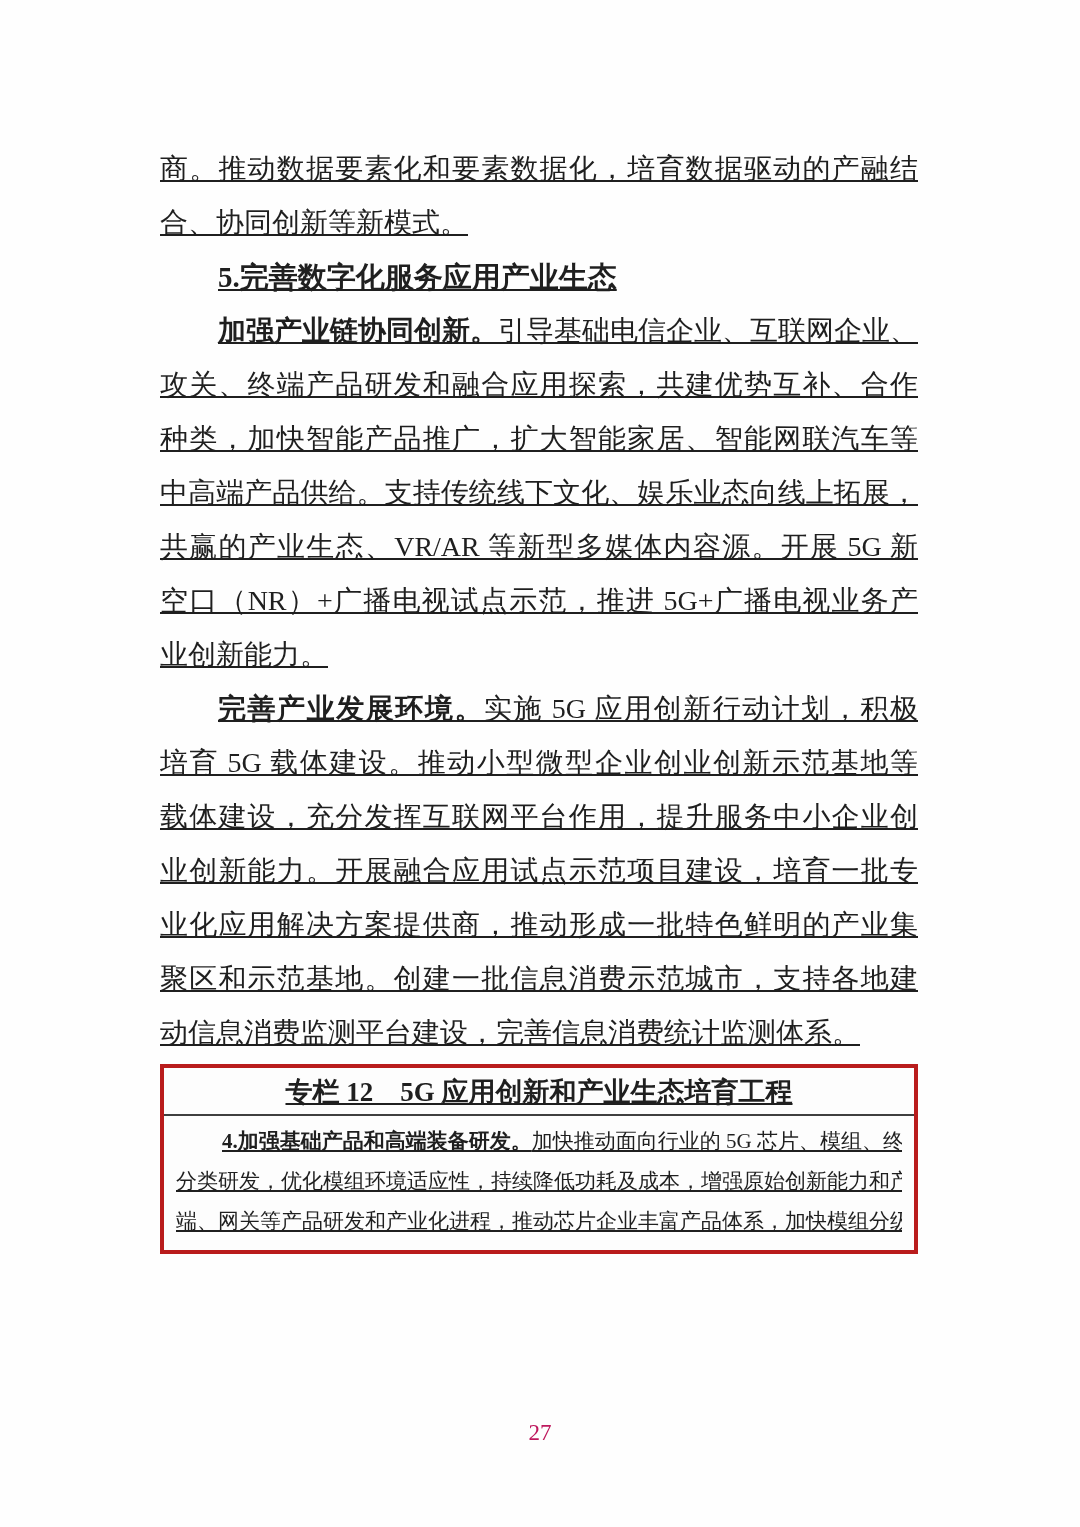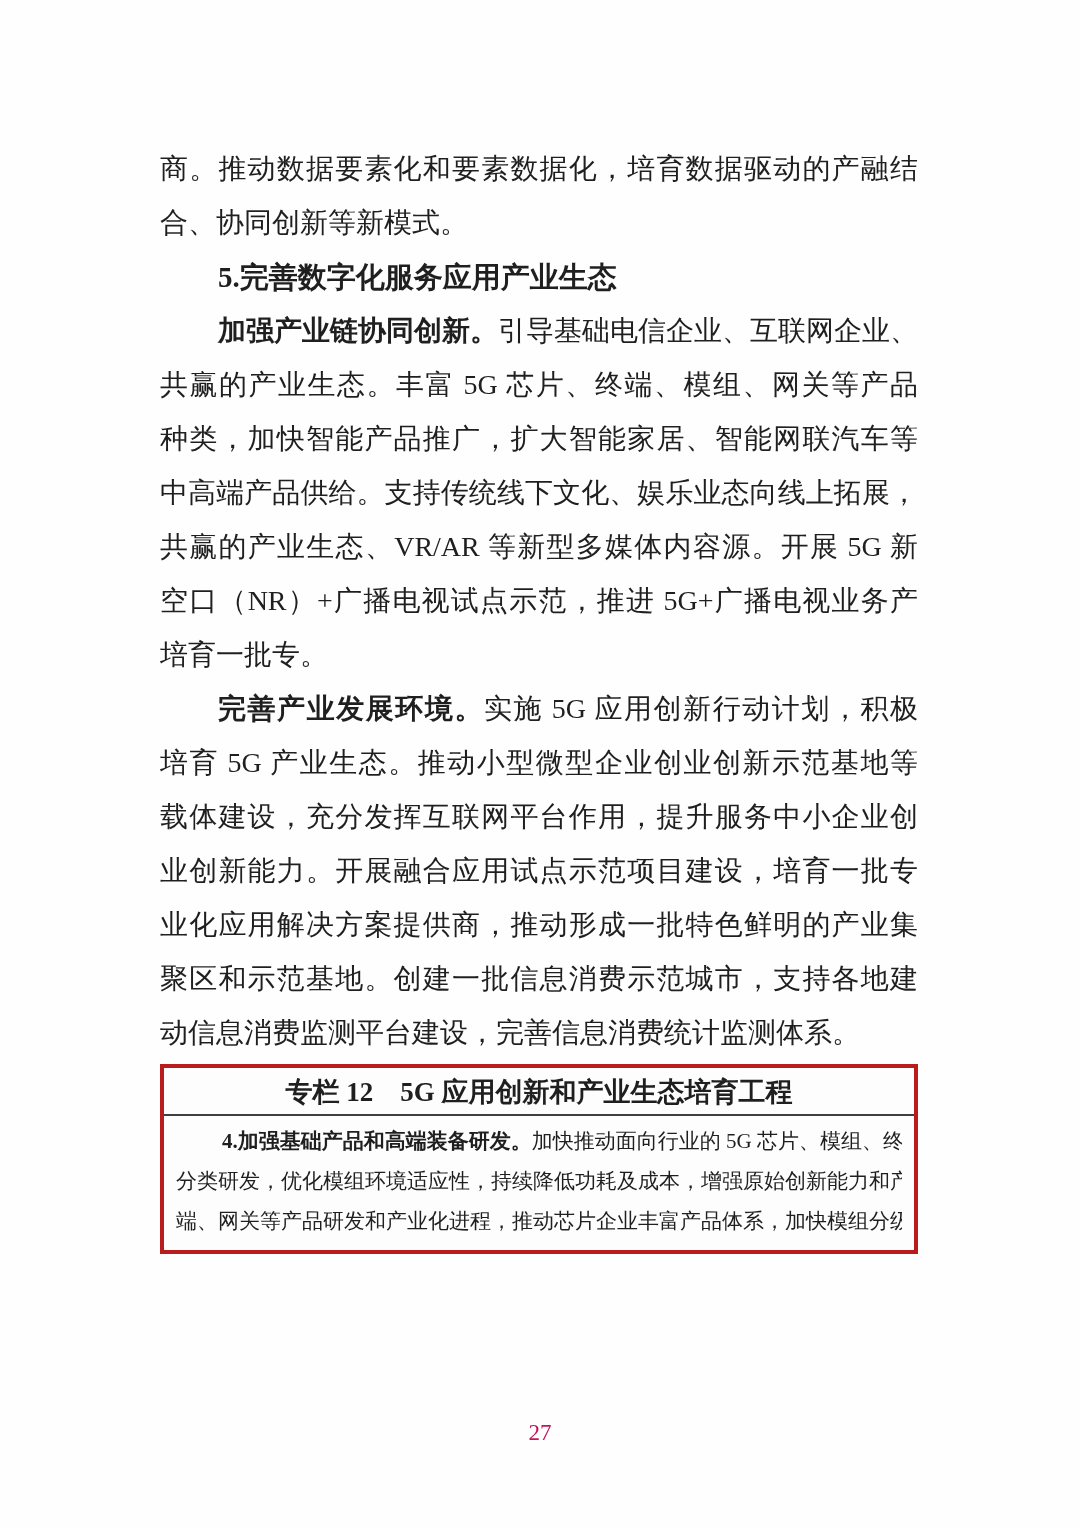--- a/index.html
+++ b/index.html
@@ -13,20 +13,21 @@
     background: #fefefe;
     overflow: hidden;
     color: #1f1f1f;
   }
 
   .content {
     position: absolute;
     left: 160px;
     top: 142px;
     width: 758px;
+    text-decoration: underline;
   }
 
   
   .para { width: 100%; }
   .line {
     font-size: 28px;
     height: 54px;
     line-height: 54px;
     text-align: justify;
     text-align-last: justify;
@@ -87,30 +88,30 @@
     <div>
         <div class="para">
           <div class="line"><span>商。推动数据要素化和要素数据化，培育数据驱动的产融结</span></div>
           <div class="line last"><span>合、协同创新等新模式。</span></div>
         </div>
         <div class="para heading">
           <div class="line last indent"><b>5.完善数字化服务应用产业生态</b></div>
         </div>
         <div class="para">
           <div class="line indent"><b>加强产业链协同创新。</b><span>引导基础电信企业、互联网企业、</span></div>
-          <div class="line"><span>共赢的产业生态。丰富 5G 芯片、终端、模组、网关等产品</span></div>
+          <div class="line"><span>攻关、终端产品研发和融合应用探索，共建优势互补、合作</span></div>
           <div class="line"><span>种类，加快智能产品推广，扩大智能家居、智能网联汽车等</span></div>
           <div class="line"><span>中高端产品供给。支持传统线下文化、娱乐业态向线上拓展，</span></div>
           <div class="line"><span>共赢的产业生态、VR/AR 等新型多媒体内容源。开展 5G 新</span></div>
           <div class="line"><span>空口（NR）+广播电视试点示范，推进 5G+广播电视业务产</span></div>
-          <div class="line last"><span>培育一批专。</span></div>
+          <div class="line last"><span>业创新能力。</span></div>
         </div>
         <div class="para">
           <div class="line indent"><b>完善产业发展环境。</b><span>实施 5G 应用创新行动计划，积极</span></div>
-          <div class="line"><span>培育 5G 产业生态。推动小型微型企业创业创新示范基地等</span></div>
+          <div class="line"><span>培育 5G 载体建设。推动小型微型企业创业创新示范基地等</span></div>
           <div class="line"><span>载体建设，充分发挥互联网平台作用，提升服务中小企业创</span></div>
           <div class="line"><span>业创新能力。开展融合应用试点示范项目建设，培育一批专</span></div>
           <div class="line"><span>业化应用解决方案提供商，推动形成一批特色鲜明的产业集</span></div>
           <div class="line"><span>聚区和示范基地。创建一批信息消费示范城市，支持各地建</span></div>
           <div class="line last"><span>动信息消费监测平台建设，完善信息消费统计监测体系。</span></div>
         </div>
       </div>
 
     <div class="box">
       <div class="box-header">专栏 12　5G 应用创新和产业生态培育工程</div>

